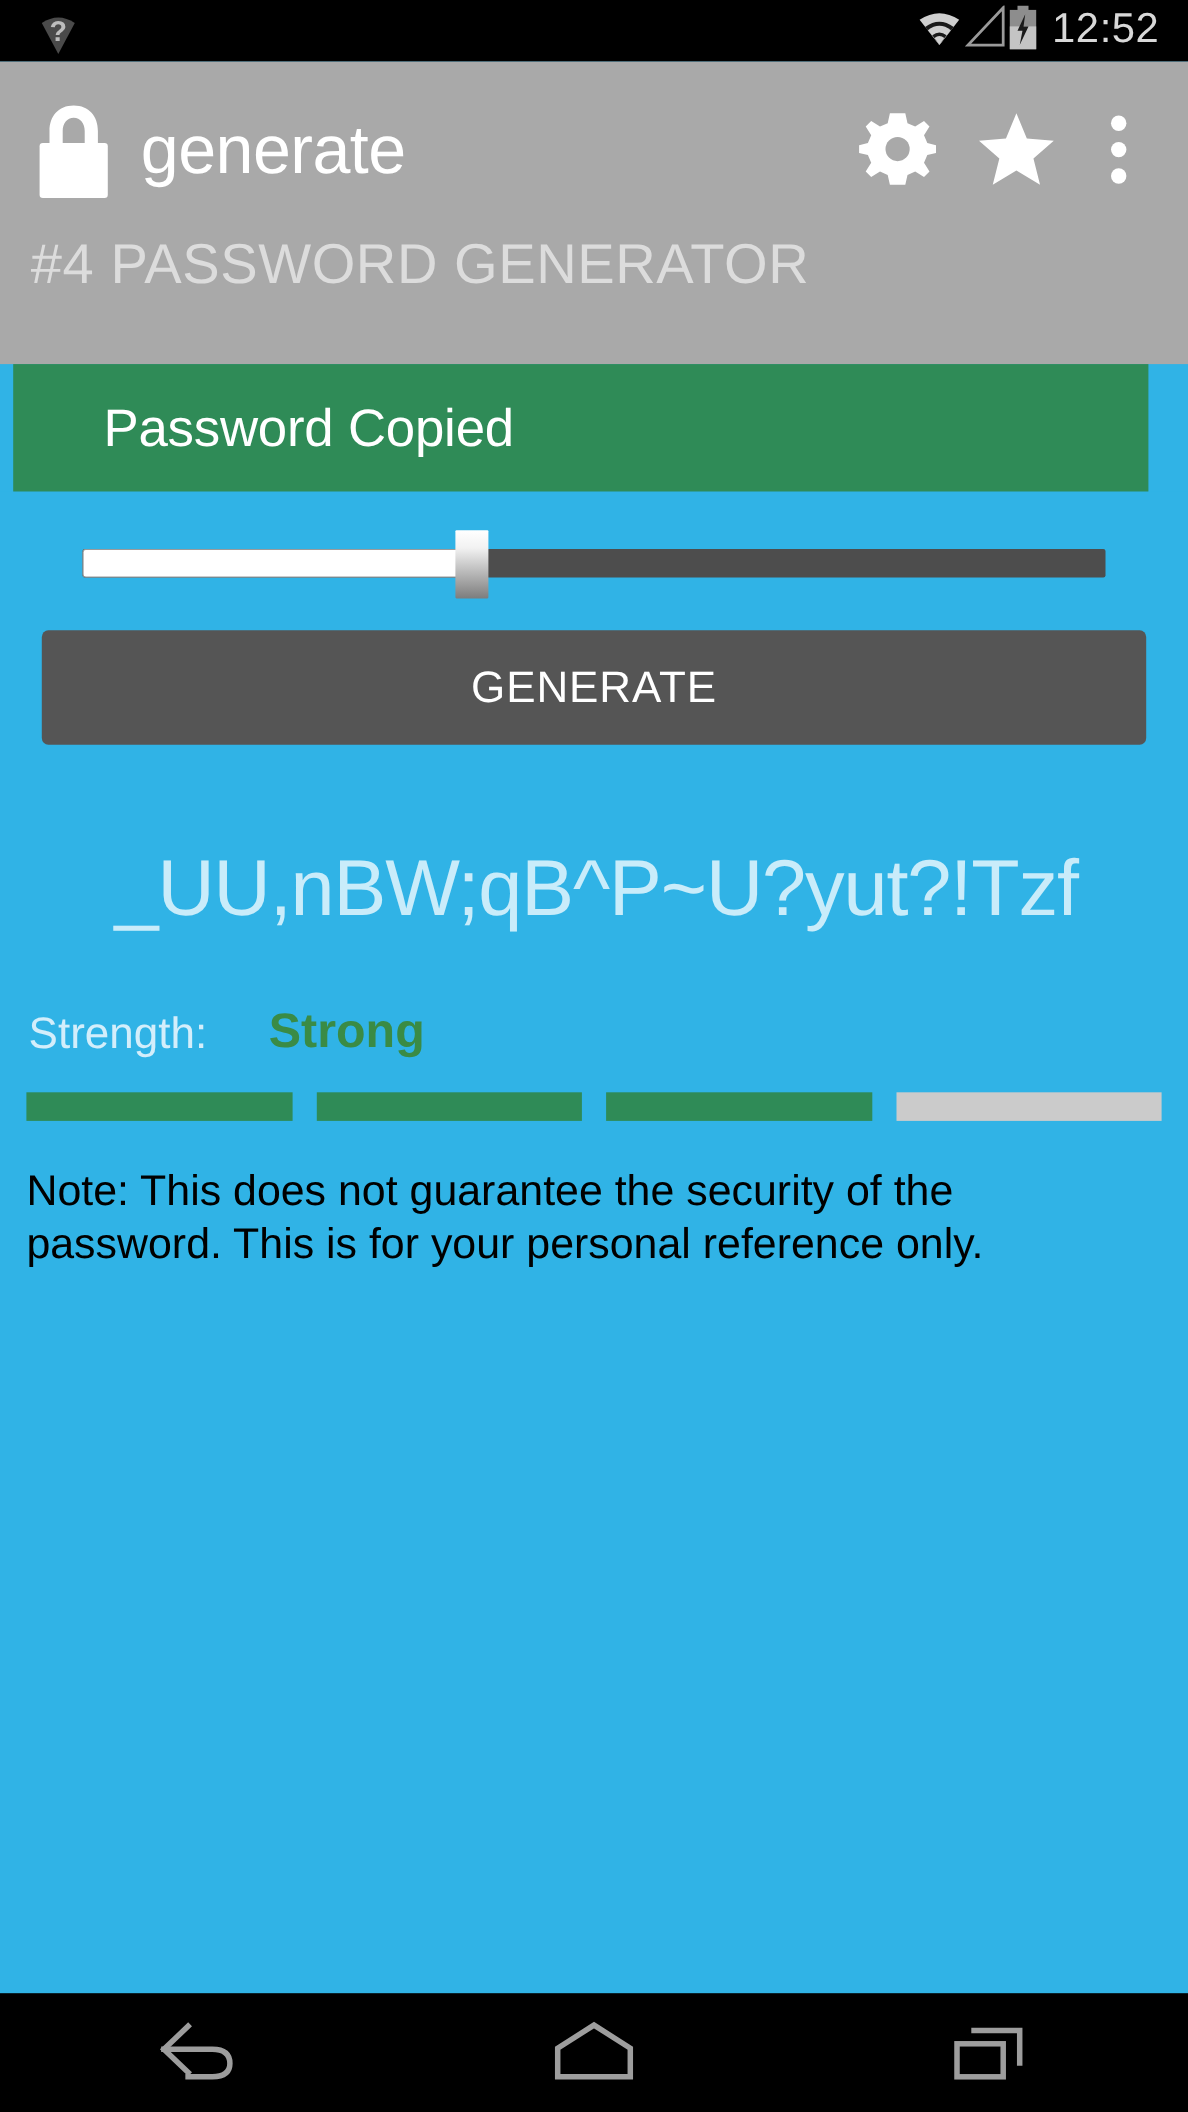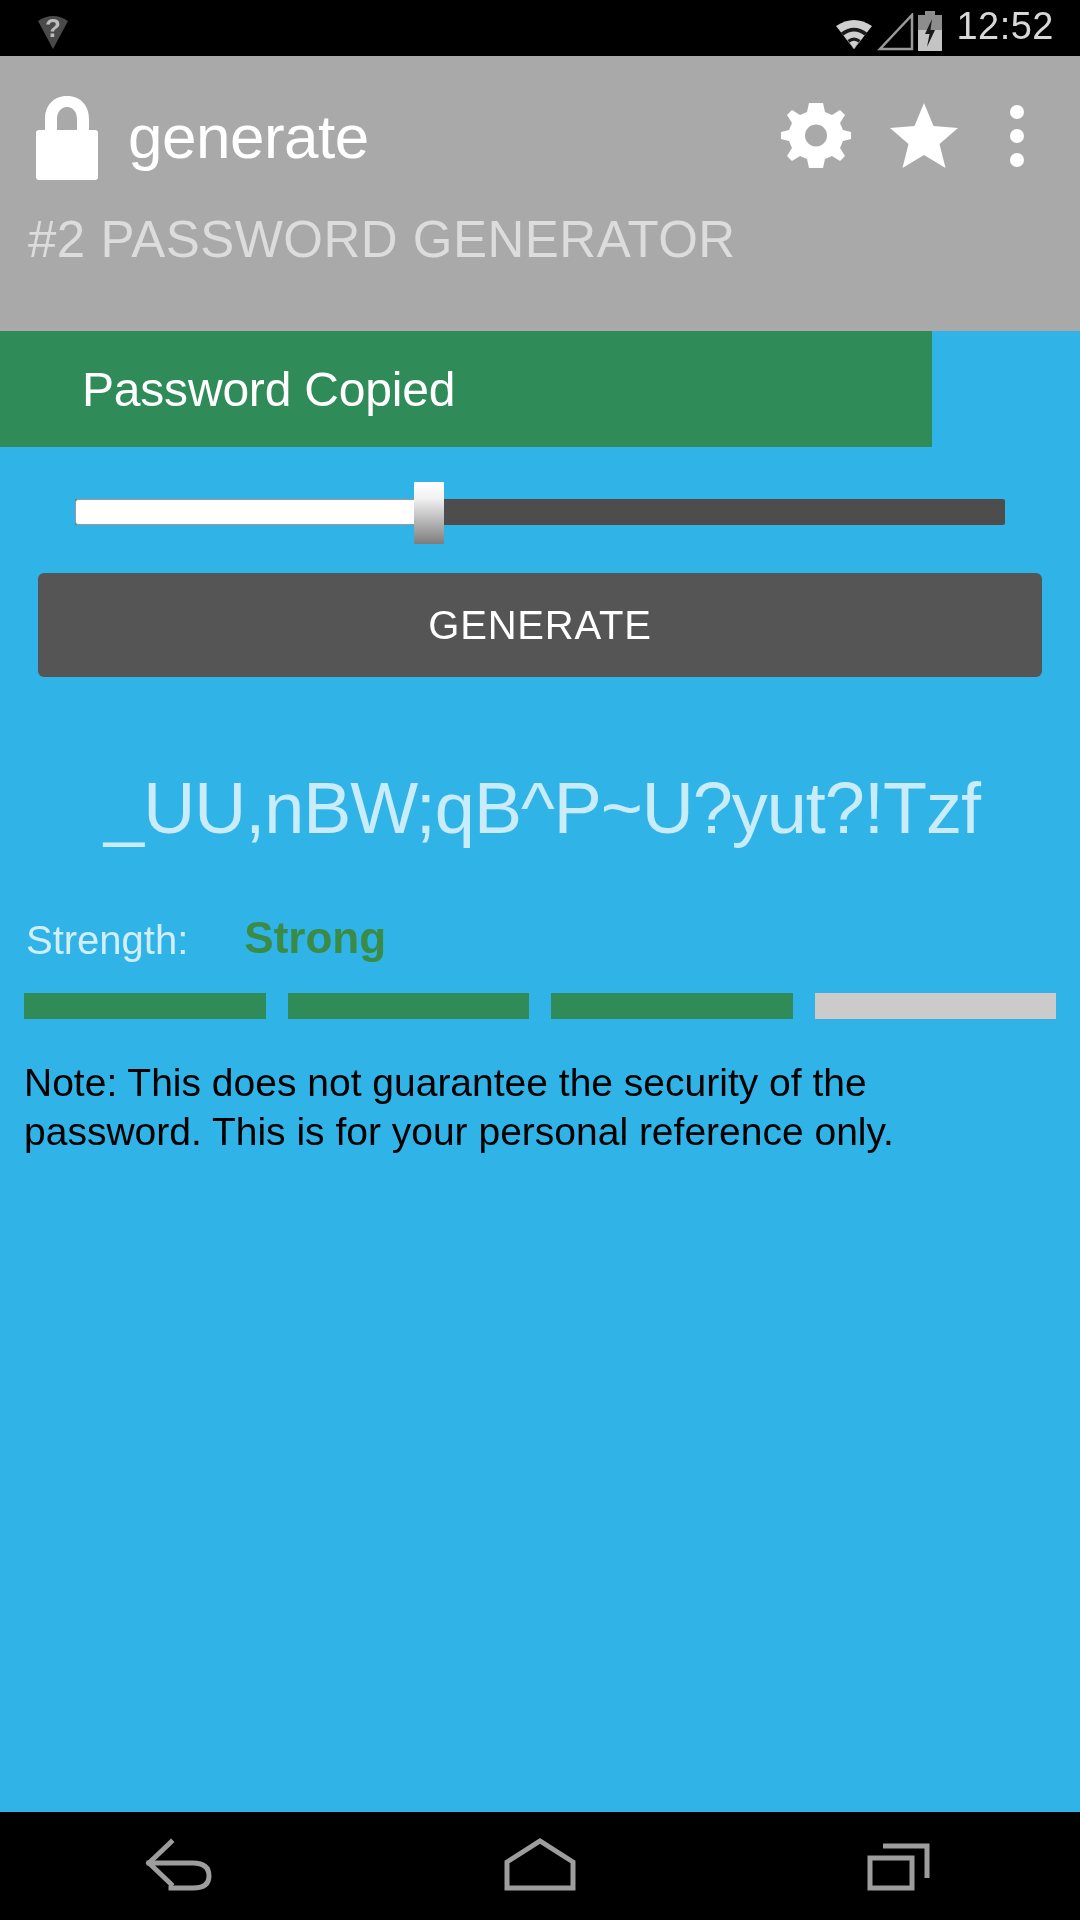--- a/index.html
+++ b/index.html
@@ -10,21 +10,21 @@
     overflow:hidden;
   }
   #screen { position:relative; width:1080px; height:1920px; background:#30b3e6; }
 
   
   .statusbar {
     position:absolute; top:0; left:0; width:1080px; height:56px;
     background:#000; display:flex; align-items:center;
   }
   .sb-left { display:flex; align-items:center; padding-left:36px; }
-  .sb-right { margin-left:auto; display:flex; align-items:flex-end; padding-right:26px; }
+  .sb-right { margin-left:auto; display:flex; align-items:flex-start; padding-right:26px; }
   .sb-time {
     color:#d8d8d8; font-size:38px; letter-spacing:0.5px;
     font-family:"Liberation Sans", sans-serif; padding-left:12px; padding-bottom:3px;
   }
   .icon-svg { display:block; }
 
   
   .actionbar {
     position:absolute; top:56px; left:0; width:1080px; height:275px;
     background:#a9a9a9;
@@ -43,21 +43,21 @@
     width:108px; height:120px; display:flex; align-items:center; justify-content:center;
     cursor:pointer;
   }
   .ab-subtitle {
     color:#dcdcdc; font-size:51px; font-weight:400; letter-spacing:0.5px;
     padding-left:28px; margin-top:-6px; white-space:nowrap;
   }
 
   
   .banner {
-    position:absolute; top:331px; left:0; width:932px; height:116px;
+    position:absolute; top:331px; left:12px; width:1032px; height:116px;
     background:#2f8b57; display:flex; align-items:center;text-align:right;
   }
   .banner-text {
     color:#ffffff; font-size:48px; padding-left:82px; letter-spacing:-0.2px;
   }
 
   
   .content { position:absolute; top:447px; left:0; width:1080px; bottom:108px; background:#30b3e6; }
 
   
@@ -191,21 +191,21 @@
           <span>
             <svg class="icon-svg" width="16" height="64" viewBox="0 0 16 64">
               <circle cx="8" cy="8" r="7" fill="#ffffff"></circle>
               <circle cx="8" cy="32" r="7" fill="#ffffff"></circle>
               <circle cx="8" cy="56" r="7" fill="#ffffff"></circle>
             </svg>
           </span>
         </div>
       </div>
     </div>
-    <div class="ab-subtitle">#2 PASSWORD GENERATOR</div>
+    <div class="ab-subtitle">#4 PASSWORD GENERATOR</div>
   </div>
 
   <div class="banner" style="background: rgb(47, 139, 87);">
     <span class="banner-text">Password Copied</span>
   </div>
 
   <div class="content">
 
     <div class="seek-wrap">
       <div class="seek-track"></div>

